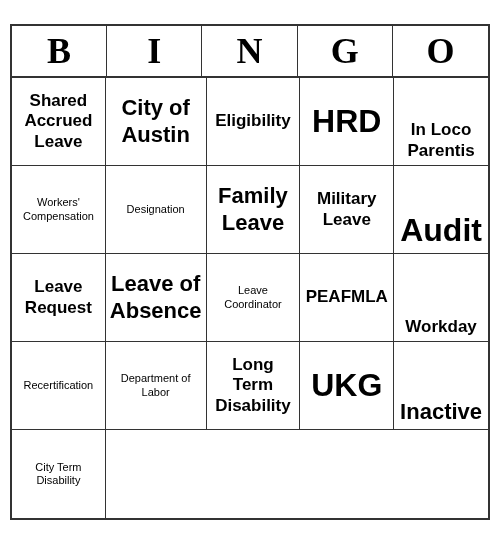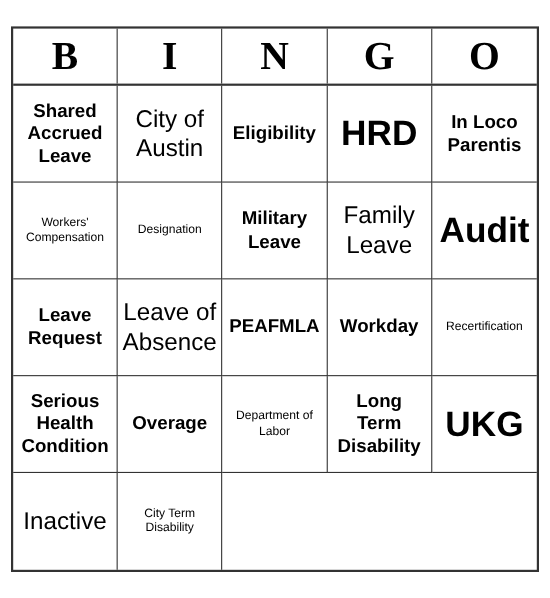--- a/index.html
+++ b/index.html
@@ -52,34 +52,35 @@
       align-items: center;
       justify-content: center;
       text-align: center;
       padding: 4px;
       min-height: 88px;
       height: 88px;
     }
 
     .bingo-cell:nth-child(5n) {
       border-right: none;
+      align-items: flex-end;
     }
 
     .bingo-cell:nth-child(n+21) {
       border-bottom: none;
     }
 
     .bingo-cell span {
       font-size: 13px;
       line-height: 1.2;
     }
 
     .cell-large {
       font-size: 22px !important;
-      font-weight: normal;
+      font-weight: bold;
     }
 
     .cell-xlarge {
       font-size: 32px !important;
       font-weight: bold;
     }
 
     .cell-medium {
       font-size: 17px !important;
       font-weight: bold;
@@ -116,48 +117,45 @@
       <div class="bingo-cell">
         <span class="cell-medium">In Loco Parentis</span>
       </div>
       <div class="bingo-cell">
         <span class="cell-small">Workers' Compensation</span>
       </div>
       <div class="bingo-cell">
         <span class="cell-small">Designation</span>
       </div>
       <div class="bingo-cell">
-        <span class="cell-medium">Military Leave</span>
+        <span class="cell-large">Family Leave</span>
       </div>
       <div class="bingo-cell">
-        <span class="cell-large">Family Leave</span>
+        <span class="cell-medium">Military Leave</span>
       </div>
       <div class="bingo-cell">
         <span class="cell-xlarge">Audit</span>
       </div>
       <div class="bingo-cell">
         <span class="cell-medium">Leave Request</span>
       </div>
       <div class="bingo-cell">
         <span class="cell-large">Leave of Absence</span>
       </div>
       <div class="bingo-cell">
+        <span class="cell-small">Leave Coordinator</span>
+      </div>
+      <div class="bingo-cell">
         <span class="cell-medium">PEAFMLA</span>
       </div>
       <div class="bingo-cell">
         <span class="cell-medium">Workday</span>
       </div>
       <div class="bingo-cell">
         <span class="cell-small">Recertification</span>
-      </div>
-      <div class="bingo-cell">
-        <span class="cell-medium">Serious Health Condition</span>
-      </div>
-      <div class="bingo-cell">
-        <span class="cell-medium">Overage</span>
       </div>
       <div class="bingo-cell">
         <span class="cell-small">Department of Labor</span>
       </div>
       <div class="bingo-cell">
         <span class="cell-medium">Long Term Disability</span>
       </div>
       <div class="bingo-cell">
         <span class="cell-xlarge">UKG</span>
       </div>

